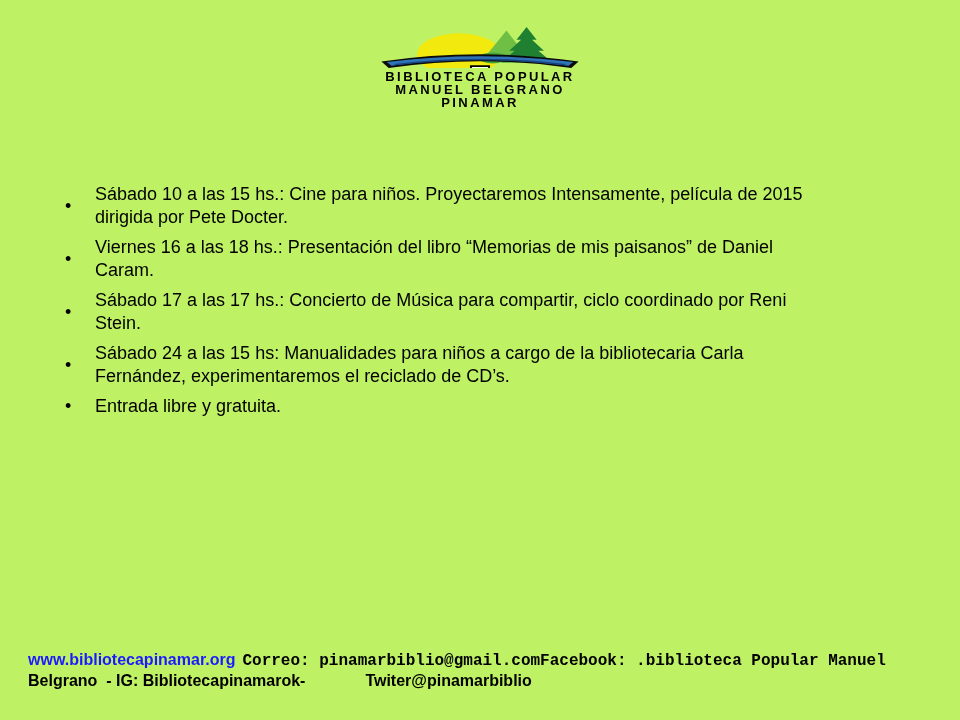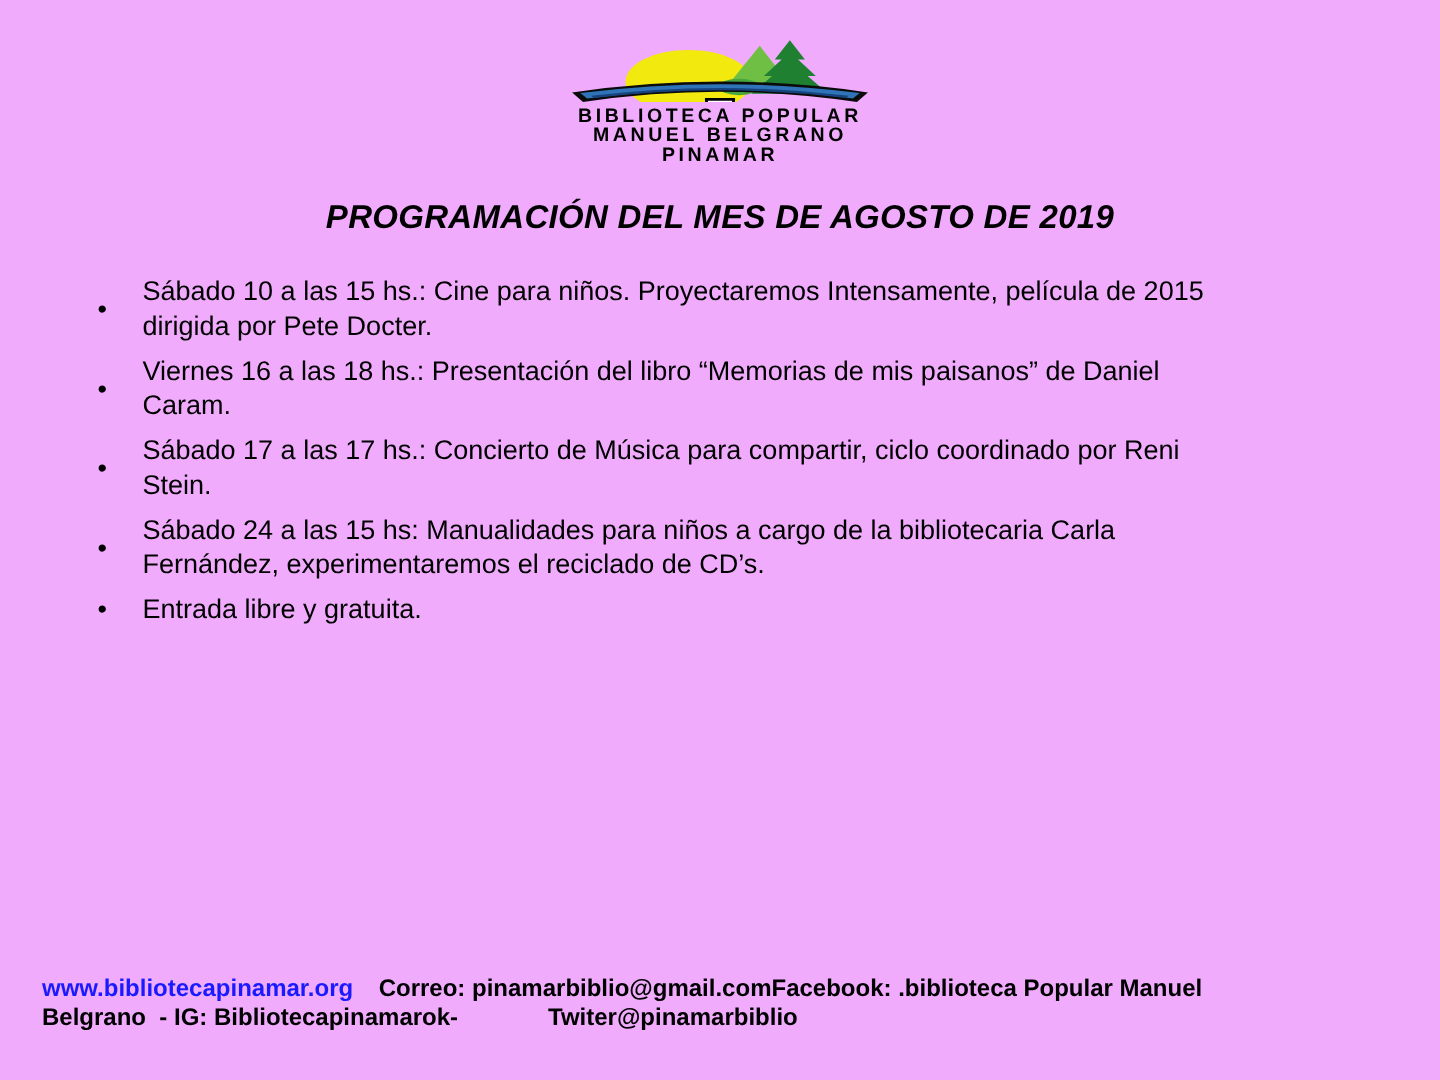--- a/index.html
+++ b/index.html
@@ -3,21 +3,21 @@
 <meta charset="utf-8">
 <style>
   html, body {
     margin: 0; padding: 0;
     width: 960px; height: 720px;
     background: #ffffff;
     font-family: "Liberation Sans", "DejaVu Sans", sans-serif;
     color: #000000;
     overflow: hidden;
   }
-  .slide { position: relative; width: 960px; height: 720px; background: #f0abfc; }
+  .slide { position: relative; width: 960px; height: 720px; background: #bef264; }
 
   
   .logo-block {
     position: absolute; top: 26px; left: 0; width: 960px;
     display: flex; flex-direction: column; align-items: center;
   }
   .logo-graphic { width: 204px; height: 42px; display: block; }
   .logo-text { margin-top: 2px; text-align: center; }
   .logo-text div {
     font-size: 13px; line-height: 13px; font-weight: bold;
@@ -48,21 +48,21 @@
   .event-text { width: 812px; white-space: pre-line; }
 
   
   .footer {
     position: absolute; top: 650px; left: 28px; width: 912px;
     font-size: 16px; line-height: 19px; font-weight: bold;
   }
   .footer p { margin: 0; }
   .pre { white-space: pre-wrap; }
   .site-link { color: #1a1aff; cursor: pointer; }
-  .contacts-rest { margin-left: 17px; }
+  .contacts-rest { margin-left: 7px; font-family: Liberation Mono, monospace; }
   .twitter-handle { margin-left: 60px; text-align: center; }
 </style>
 </head>
 <body>
 
 <div class="slide">
 
   <div class="logo-block">
     <svg class="logo-graphic" viewBox="0 0 220 46" aria-hidden="true">
 
@@ -79,21 +79,20 @@
       <path d="M16,41.5 Q110,30 204,41.5 L202,43 Q110,32 18,43 Z" fill="#16427e"></path>
       <path d="M100,44 a10,9 0 0 0 20,0 Z" fill="#ffffff" stroke="#000000" stroke-width="2"></path>
     </svg>
     <div class="logo-text">
       <div>BIBLIOTECA POPULAR</div>
       <div>MANUEL BELGRANO</div>
       <div>PINAMAR</div>
     </div>
   </div>
 
-  <h1 class="title">PROGRAMACIÓN DEL MES DE AGOSTO DE 2019</h1>
 
   <ul class="events">
     <li>
       <span class="bullet"></span>
       <span class="event-text">Sábado 10 a las 15 hs.: Cine para niños. Proyectaremos Intensamente, película de 2015
 dirigida por Pete Docter.</span>
     </li>
     <li>
       <span class="bullet"></span>
       <span class="event-text">Viernes 16 a las 18 hs.: Presentación del libro “Memorias de mis paisanos” de Daniel

